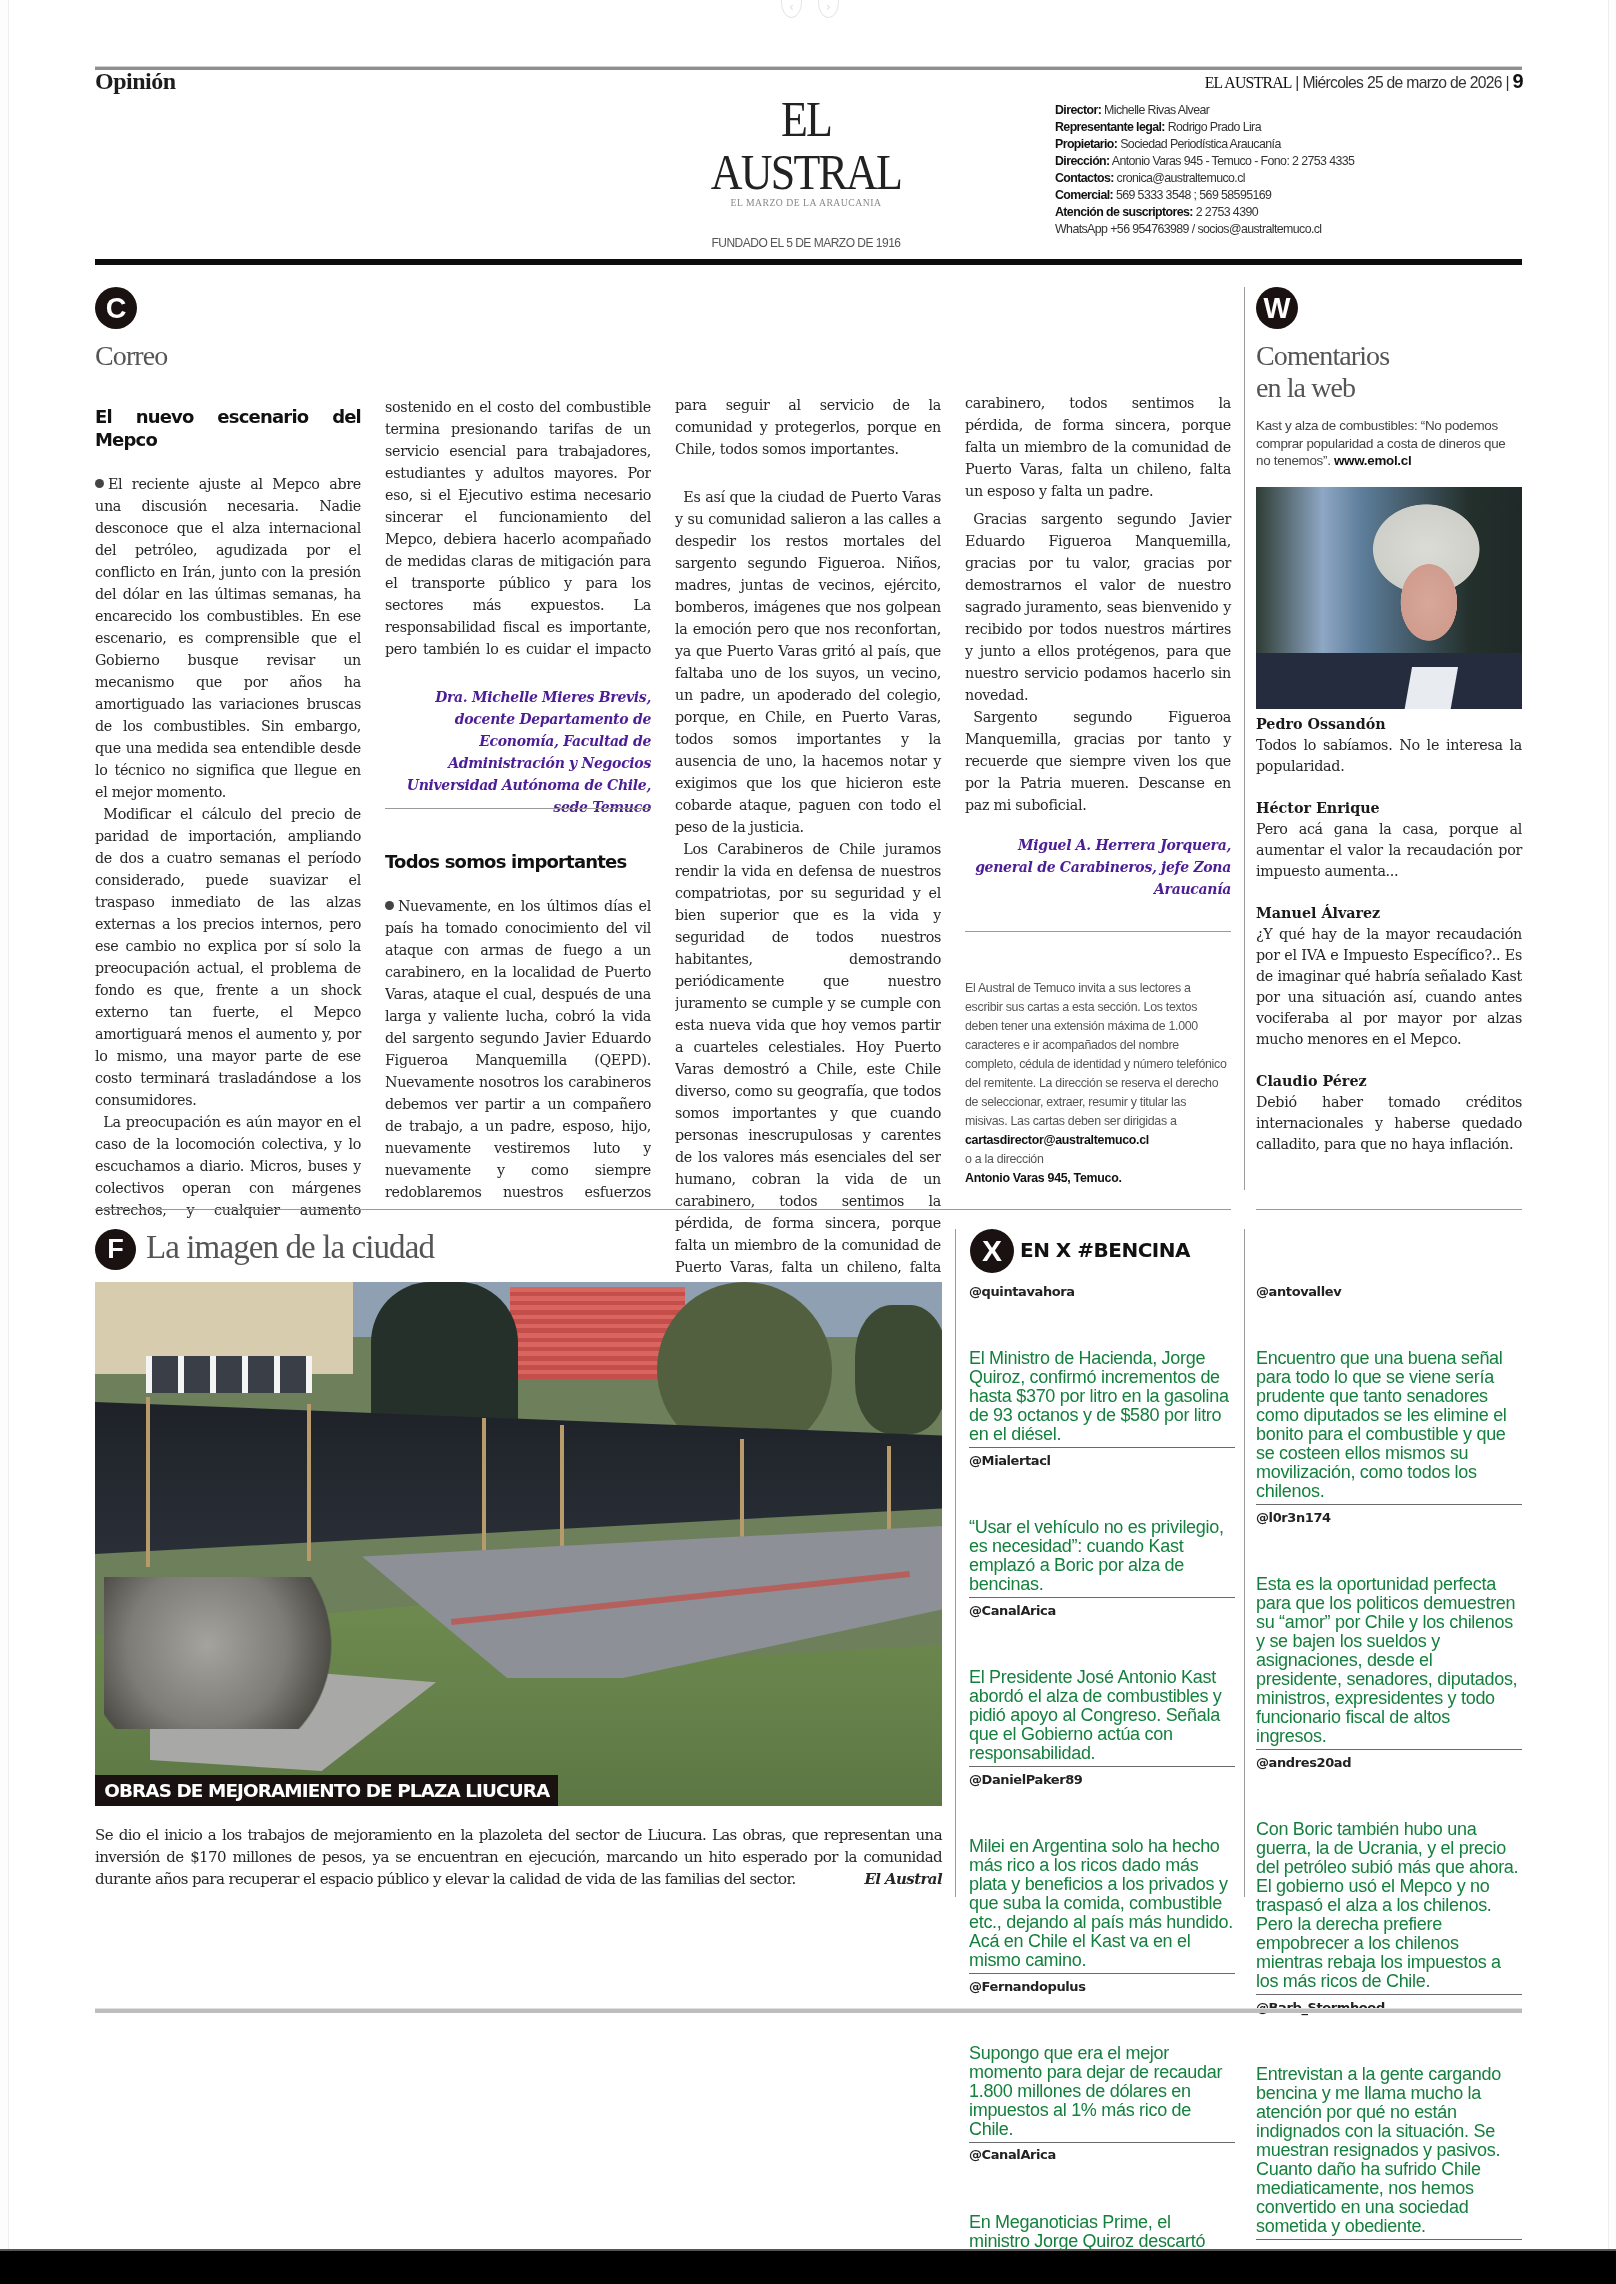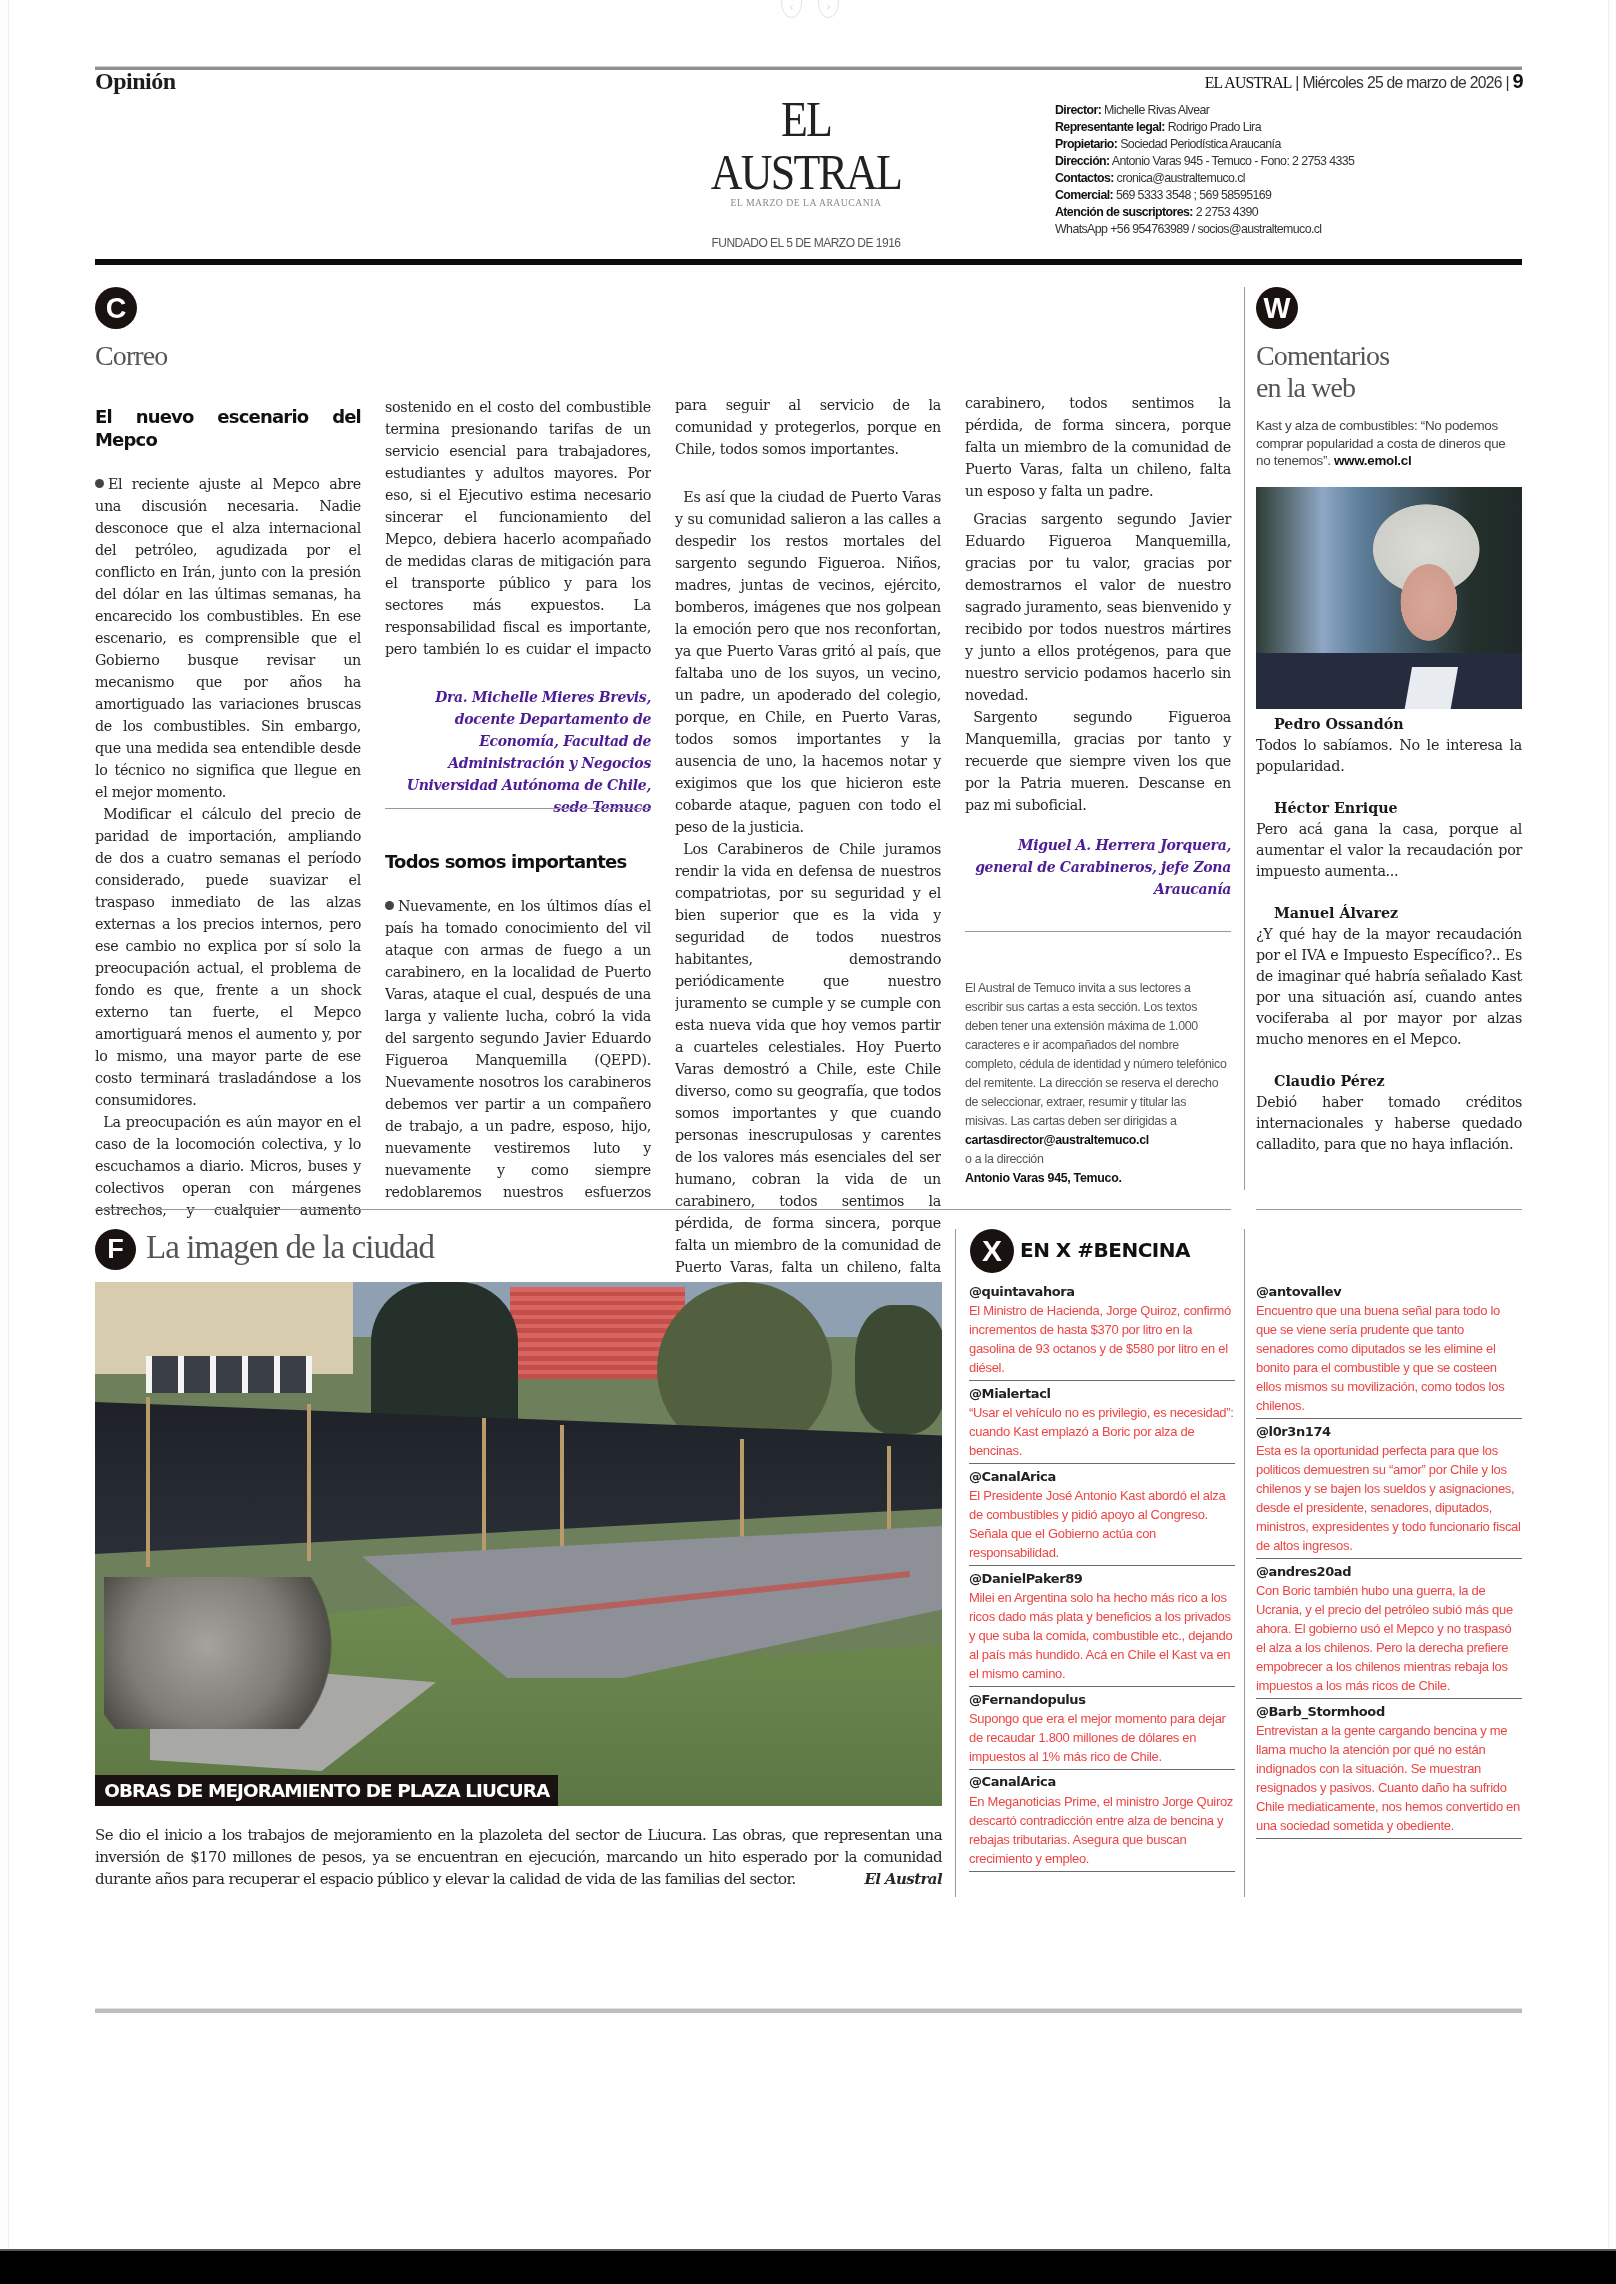--- a/index.html
+++ b/index.html
@@ -31,27 +31,27 @@
   .notice { font-family:"Liberation Sans",sans-serif; font-size:12.4px; line-height:19px; color:#555; letter-spacing:-0.3px; }
   .notice b { color:#111; }
   .web-lead { font-family:Liberation Sans, sans-serif; font-size:13.4px; line-height:17.5px; color:#444; letter-spacing:-0.3px; }
   .web-lead b { color:#111; }
   .portrait { position:absolute; left:1256px; top:487px; width:266px; height:222px; overflow:hidden;
      background: radial-gradient(ellipse 51px 69px at 65% 52%, #d9a79a 0%, #cf9c8e 55%, transparent 56%),
                  radial-gradient(ellipse 88px 74px at 64% 28%, #dcdcd6 0%, #cfcfca 60%, transparent 61%),
                  linear-gradient(180deg, transparent 75%, #252c3e 75%),
                  linear-gradient(90deg, #2e3c34 0%, #8ea7c4 25%, #5d7d9a 40%, #24302c 80%, #1f2a28 100%); }
   .portrait .shirt { position:absolute; left:152px; top:180px; width:46px; height:46px; background:#e8ecf1; transform:skewX(-10deg); }
-  .comment .who { font-family:"DejaVu Serif",serif; font-weight:bold; font-size:14.3px; line-height:21px; color:#1a1a1a;margin-left:18px; }
+  .comment .who { font-family:"DejaVu Serif",serif; font-weight:bold; font-size:14.3px; line-height:21px; color:#1a1a1a; }
   .comment .txt { font-family:"DejaVu Serif",serif; font-size:14.3px; line-height:21px; color:#262626; text-align:justify; letter-spacing:-0.3px; }
   .comment { margin-bottom:21px; }
   .x-title { position:absolute; left:1020px; top:1238px; font-family:"DejaVu Sans",sans-serif; font-weight:bold; font-size:20px; letter-spacing:-0.5px; color:#111; }
   .tweet { border-bottom:1.8px solid #6a6a6a; padding-bottom:2.8px; margin-bottom:3.7px; }
   .tweet .handle { font-family:"DejaVu Sans",sans-serif; font-weight:bold; font-size:13px; line-height:18.4px; color:#222; letter-spacing:-0.4px; }
-  .tweet .txt { font-family:"Liberation Sans",sans-serif; font-size:13px; line-height:19px; color:#ef4444; letter-spacing:-0.3px; }
+  .tweet .txt { font-family:"Liberation Sans",sans-serif; font-size:18px; line-height:19px; color:#15803d; letter-spacing:-0.3px;margin-top:48px; }
   .photo { position:absolute; left:95px; top:1282px; width:847px; height:524px; overflow:hidden; background:#6d7f5b; }
   .photo .sky { position:absolute; left:0; top:0; width:100%; height:55px; background:#8fa0b2; }
   .photo .house1 { position:absolute; left:0; top:0; width:258px; height:92px; background:#d8ccae; }
   .photo .windows { position:absolute; left:51px; top:74px; width:166px; height:37px; background:repeating-linear-gradient(90deg,#f4f4f4 0 6.4px,#3a3e46 6.4px 32px); }
   .photo .roof2 { position:absolute; left:415px; top:4.6px; width:175px; height:92px; background:repeating-linear-gradient(0deg,#c44e4a 0 4.6px,#d86560 4.6px 9.2px); }
   .photo .tree1 { position:absolute; left:276px; top:0; width:147px; height:152px; border-radius:40% 40% 10% 10%; background:#25302a; }
   .photo .tree2 { position:absolute; left:562px; top:0; width:175px; height:175px; border-radius:50%; background:#52603f; }
   .photo .tree3 { position:absolute; left:760px; top:23px; width:92px; height:129px; border-radius:40%; background:#3c4a34; }
   .photo .fence { position:absolute; left:0; top:120px; width:100%; height:152px; background:linear-gradient(180deg,#1e2228,#2a2f37); clip-path:polygon(0 0,100% 22%,100% 70%,0 100%); }
   .photo .post { position:absolute; width:4.1px; background:#b99a6a; }

